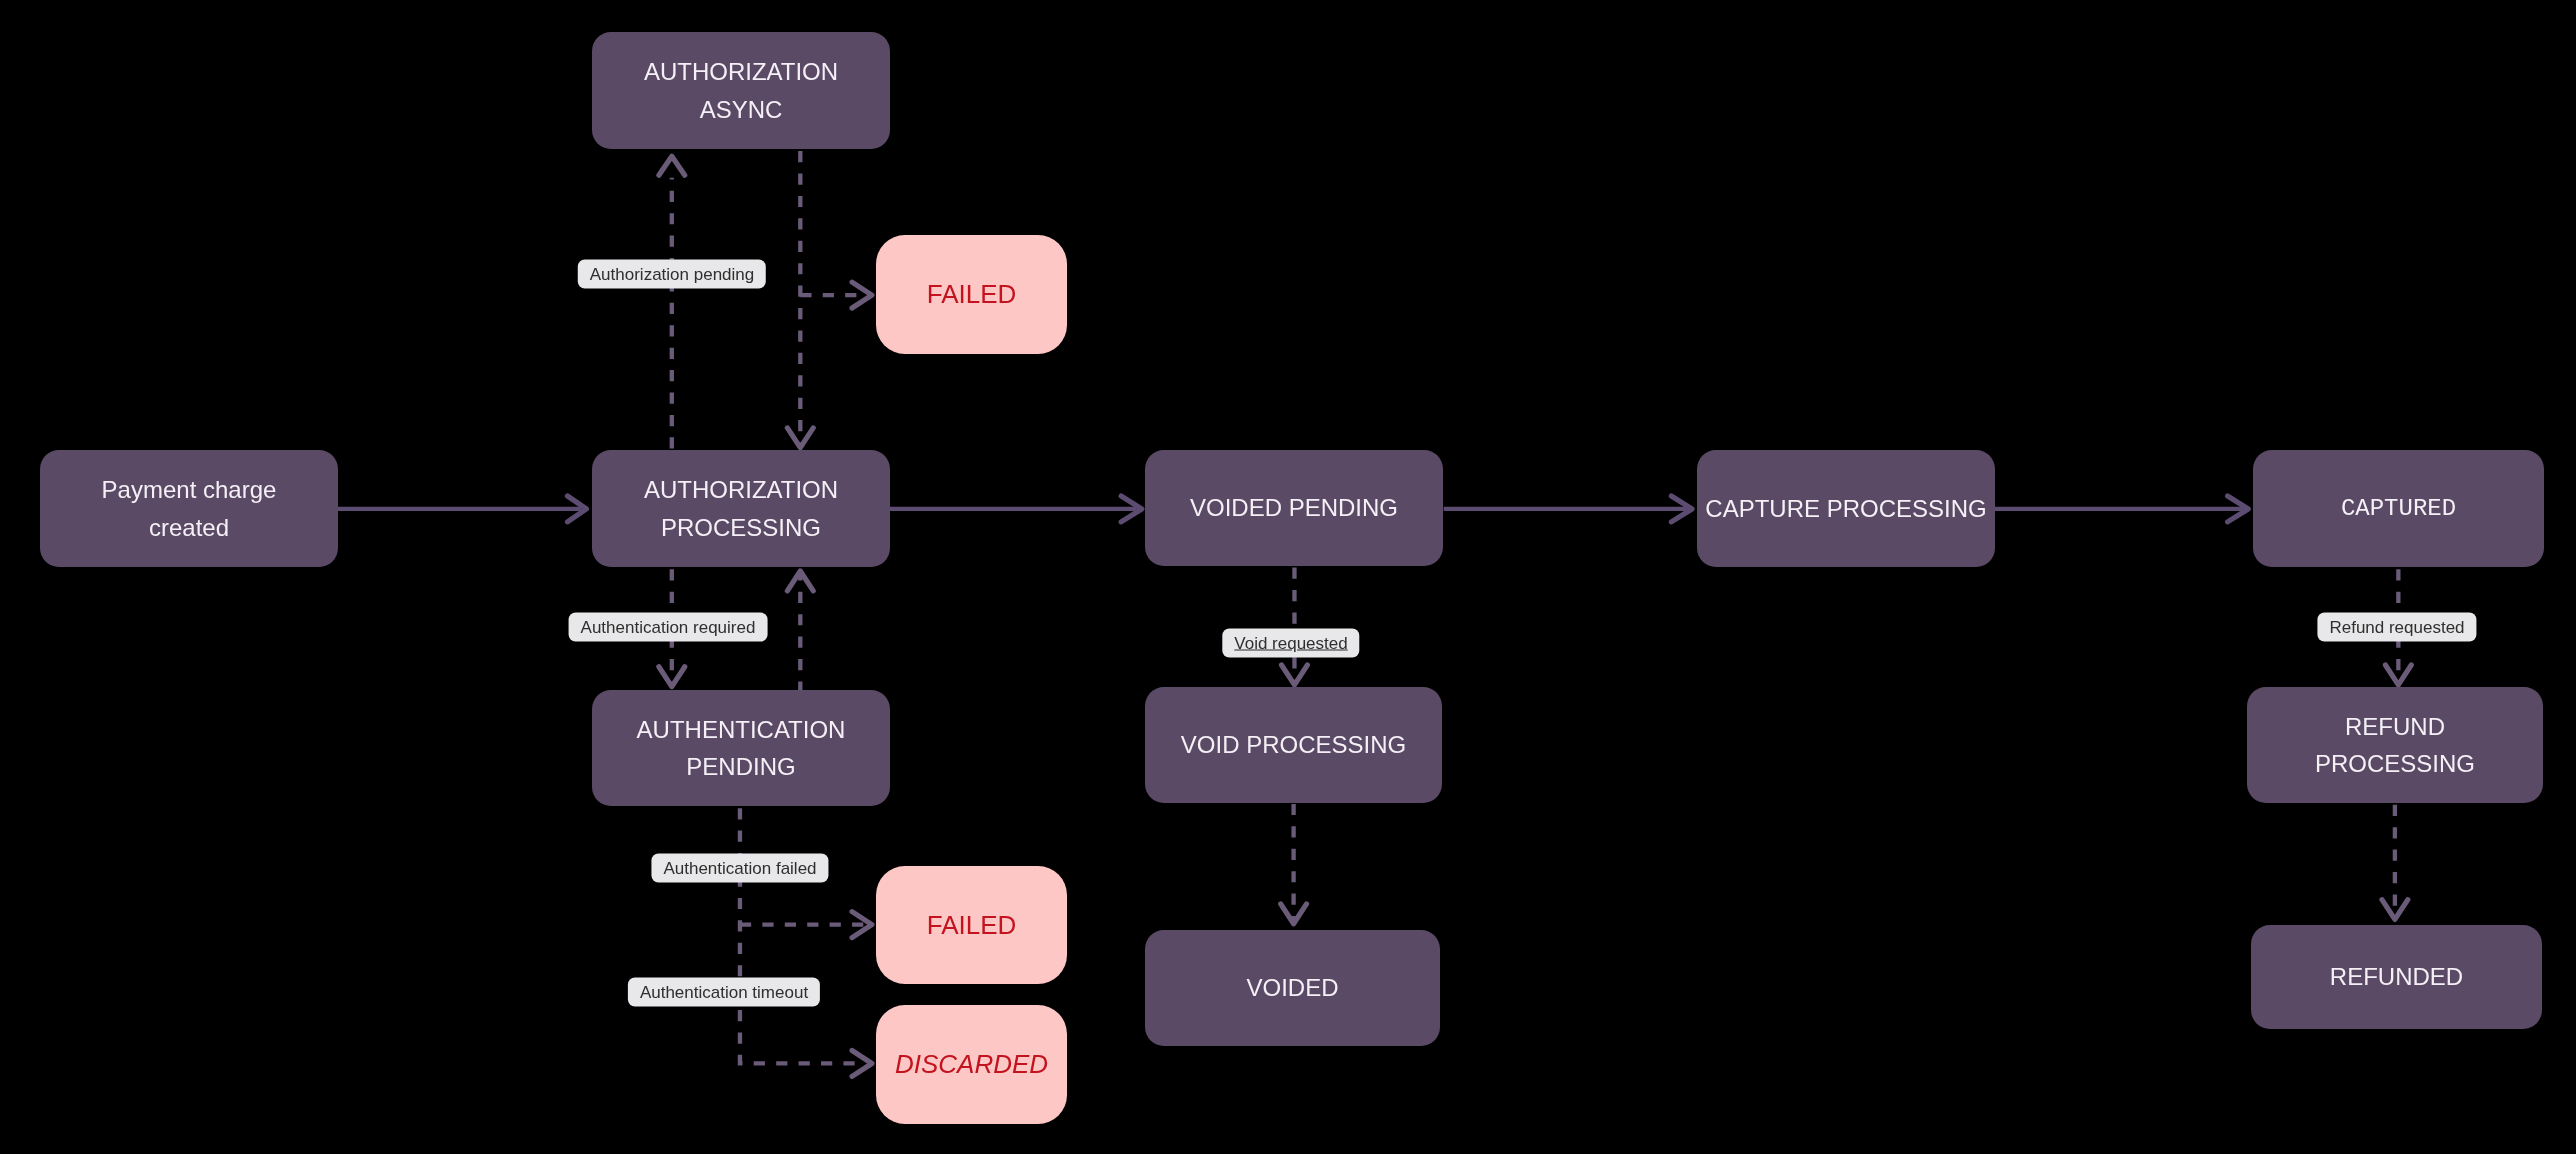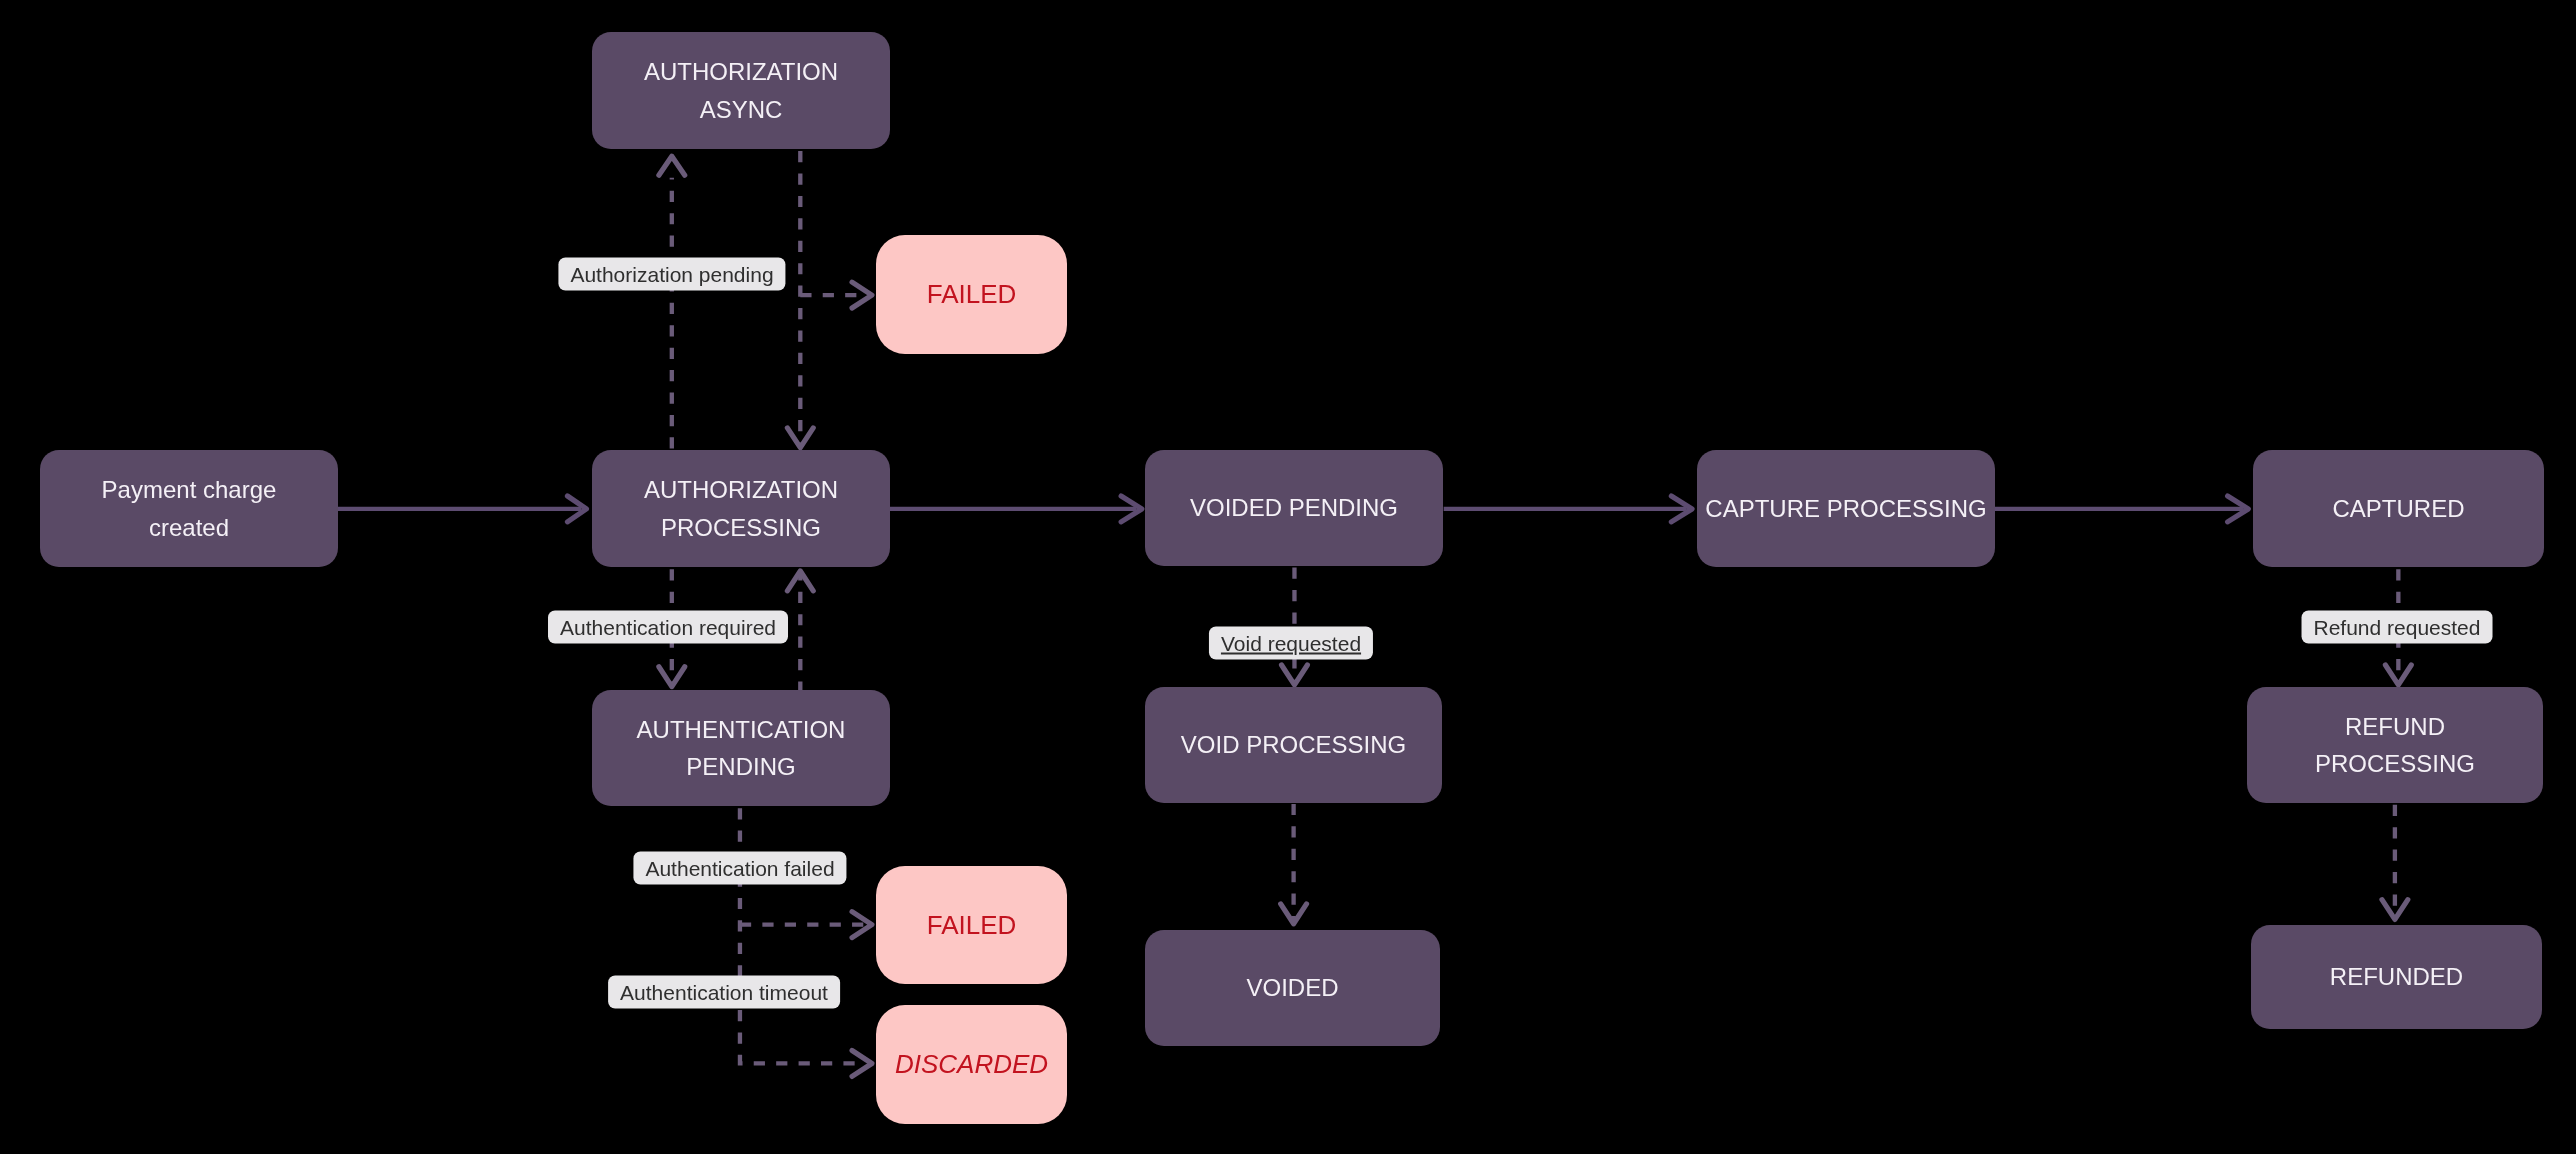--- a/index.html
+++ b/index.html
@@ -69,21 +69,21 @@
     color: #c2131f;
     border-radius: 29px;
     font-size: 26px;
     line-height: 1.4;
   }
   .edge-label {
     position: absolute;
     transform: translate(-50%, -50%);
     background: #e8e7e9;
     color: #2f2f2f;
-    font-size: 21px;
+    font-size: 17px;
     line-height: 1;
     padding: 6px 12px;
     border-radius: 7px;
     white-space: nowrap;
     z-index: 3;
   }
 </style>
 </head>
 <body>
 
@@ -153,21 +153,21 @@
   <div class="node terminal" style="left:876px; top:1005px; width:191px; height:119px;font-style:italic;">DISCARDED</div>
 
   <div class="node state" style="left:1145px; top:450px; width:298px; height:116px;">VOIDED PENDING</div>
 
   <div class="node state" style="left:1145px; top:930px; width:295px; height:116px;">VOIDED</div>
 
   <div class="node state" style="left:1145px; top:687px; width:297px; height:116px;">VOID PROCESSING</div>
 
   <div class="node state" style="left:1697px; top:450px; width:298px; height:117px;">CAPTURE PROCESSING</div>
 
-  <div class="node state" style="left:2253px; top:450px; width:291px; height:117px;">CAPTURED</div>
+  <div class="node state" style="left:2253px; top:450px; width:291px; height:117px;font-family:Liberation Mono, monospace;">CAPTURED</div>
 
   <div class="node state" style="left:2247px; top:687px; width:296px; height:116px;">REFUND
 PROCESSING</div>
 
   <div class="node state" style="left:2251px; top:925px; width:291px; height:104px;">REFUNDED</div>
 
   <div class="edge-label" style="left:672px; top:274px;">Authorization pending</div>
 
   <div class="edge-label" style="left:668px; top:627px;">Authentication required</div>
 

